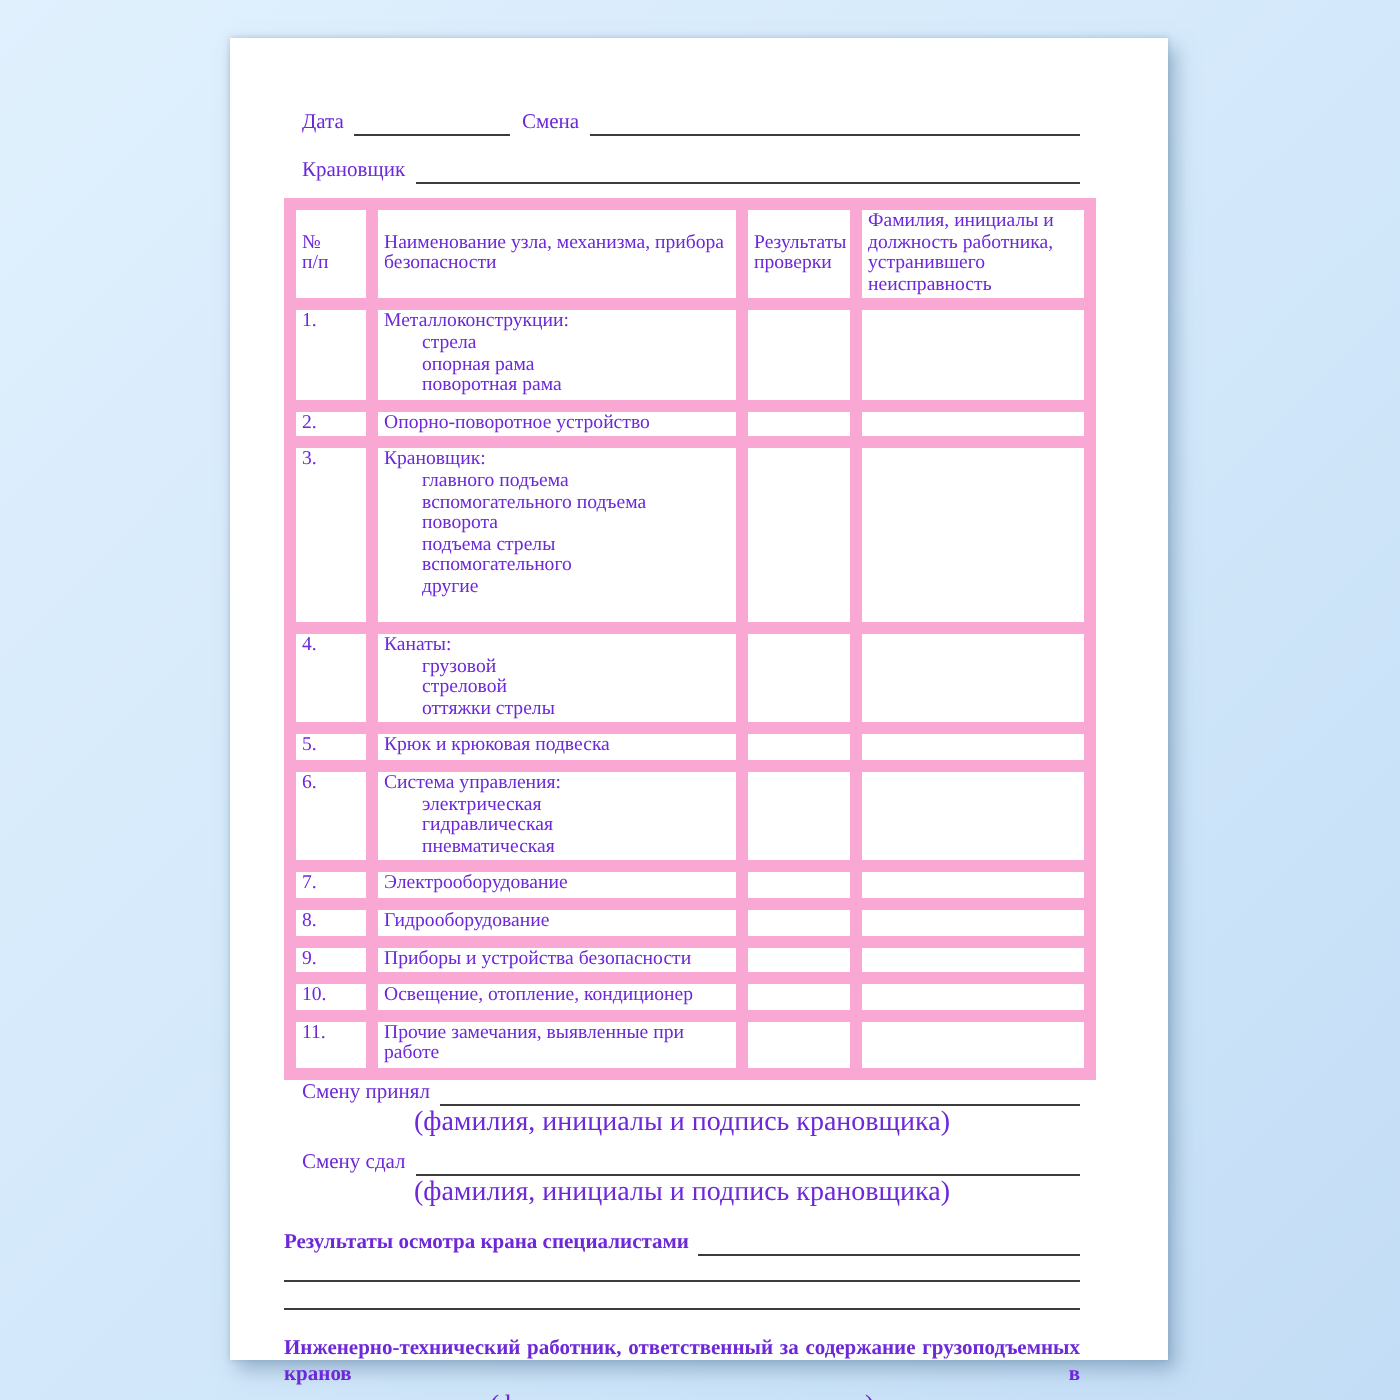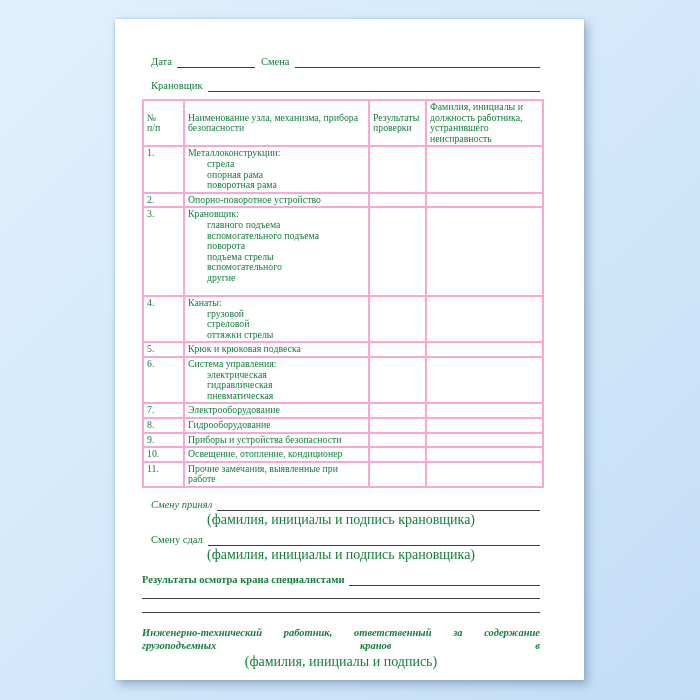--- a/index.html
+++ b/index.html
@@ -1,45 +1,45 @@
 <!DOCTYPE html>
 <html><head>
 <meta charset="utf-8">
 <style>
   html,body{margin:0;padding:0;}
   body{width:700px;height:700px;overflow:hidden;font-family:"Liberation Serif",serif;}
   .screen{position:relative;width:700px;height:700px;
     background:linear-gradient(135deg,#e0f0fd 0%,#d6eafb 40%,#cbe3f8 75%,#c3ddf6 100%);}
   .page{position:absolute;left:115px;top:19px;width:469px;height:661px;background:#ffffff;
     box-shadow:4px 5px 9px rgba(105,138,170,.55),0 0 3px rgba(120,150,185,.45);
-    box-sizing:border-box;padding:36px 44px 0 27px;color:#15803d;}
+    box-sizing:border-box;padding:36px 44px 0 27px;color:#6d28d9;}
   .indent{padding-left:9px;}
   .frow{display:flex;align-items:flex-end;font-size:10.5px;line-height:13px;}
   .frow .lbl{white-space:nowrap;margin-right:5px;}
   .uline{border-bottom:1px solid #3c3c3c;height:12px;}
   .grow{flex:1;}
   .w78{width:78px;margin-right:6px;}
   .row-date{margin-bottom:11px;}
   .row-oper{margin-bottom:7px;text-align:right;}
   .intro{font-size:10.5px;margin-bottom:8px;}
   table{border-collapse:collapse;width:400px;font-size:9.8px;line-height:10.6px;table-layout:fixed;}
-  th,td{border:2px solid #f9a8d4;padding:1px 3px;vertical-align:top;text-align:left;
+  th,td{border:6px solid #f9a8d4;padding:1px 3px;vertical-align:top;text-align:left;
     font-weight:normal;overflow:hidden;}
   thead th{vertical-align:middle;}
   th.c1{white-space:pre-line;}
   .sub{padding-left:19px;}
-  .sig{margin-top:10px;font-style:italic;}
+  .sig{}
   .cap{font-size:14px;text-align:center;margin-top:1px;}
   .sig2{margin-top:5px;}
   .bold{font-weight:bold;}
   .spec{margin-top:10px;}
   .fullline{border-bottom:1px solid #3c3c3c;height:11px;margin-top:1px;}
   .fl2{height:12px;}
   .eng{margin-top:13px;font-size:10.5px;font-weight:bold;}
-  .eng-l1{text-align:justify;text-align-last:justify;line-height:13px;font-style:italic;}
+  .eng-l1{text-align:justify;text-align-last:justify;line-height:13px;}
   .eng-l2{margin-top:9px;}
   .capl{margin-top:2px;text-align:center;}
 </style>
 </head>
 <body>
 
 <div class="screen">
   <div class="page">
 
     <div class="frow row-date indent">

